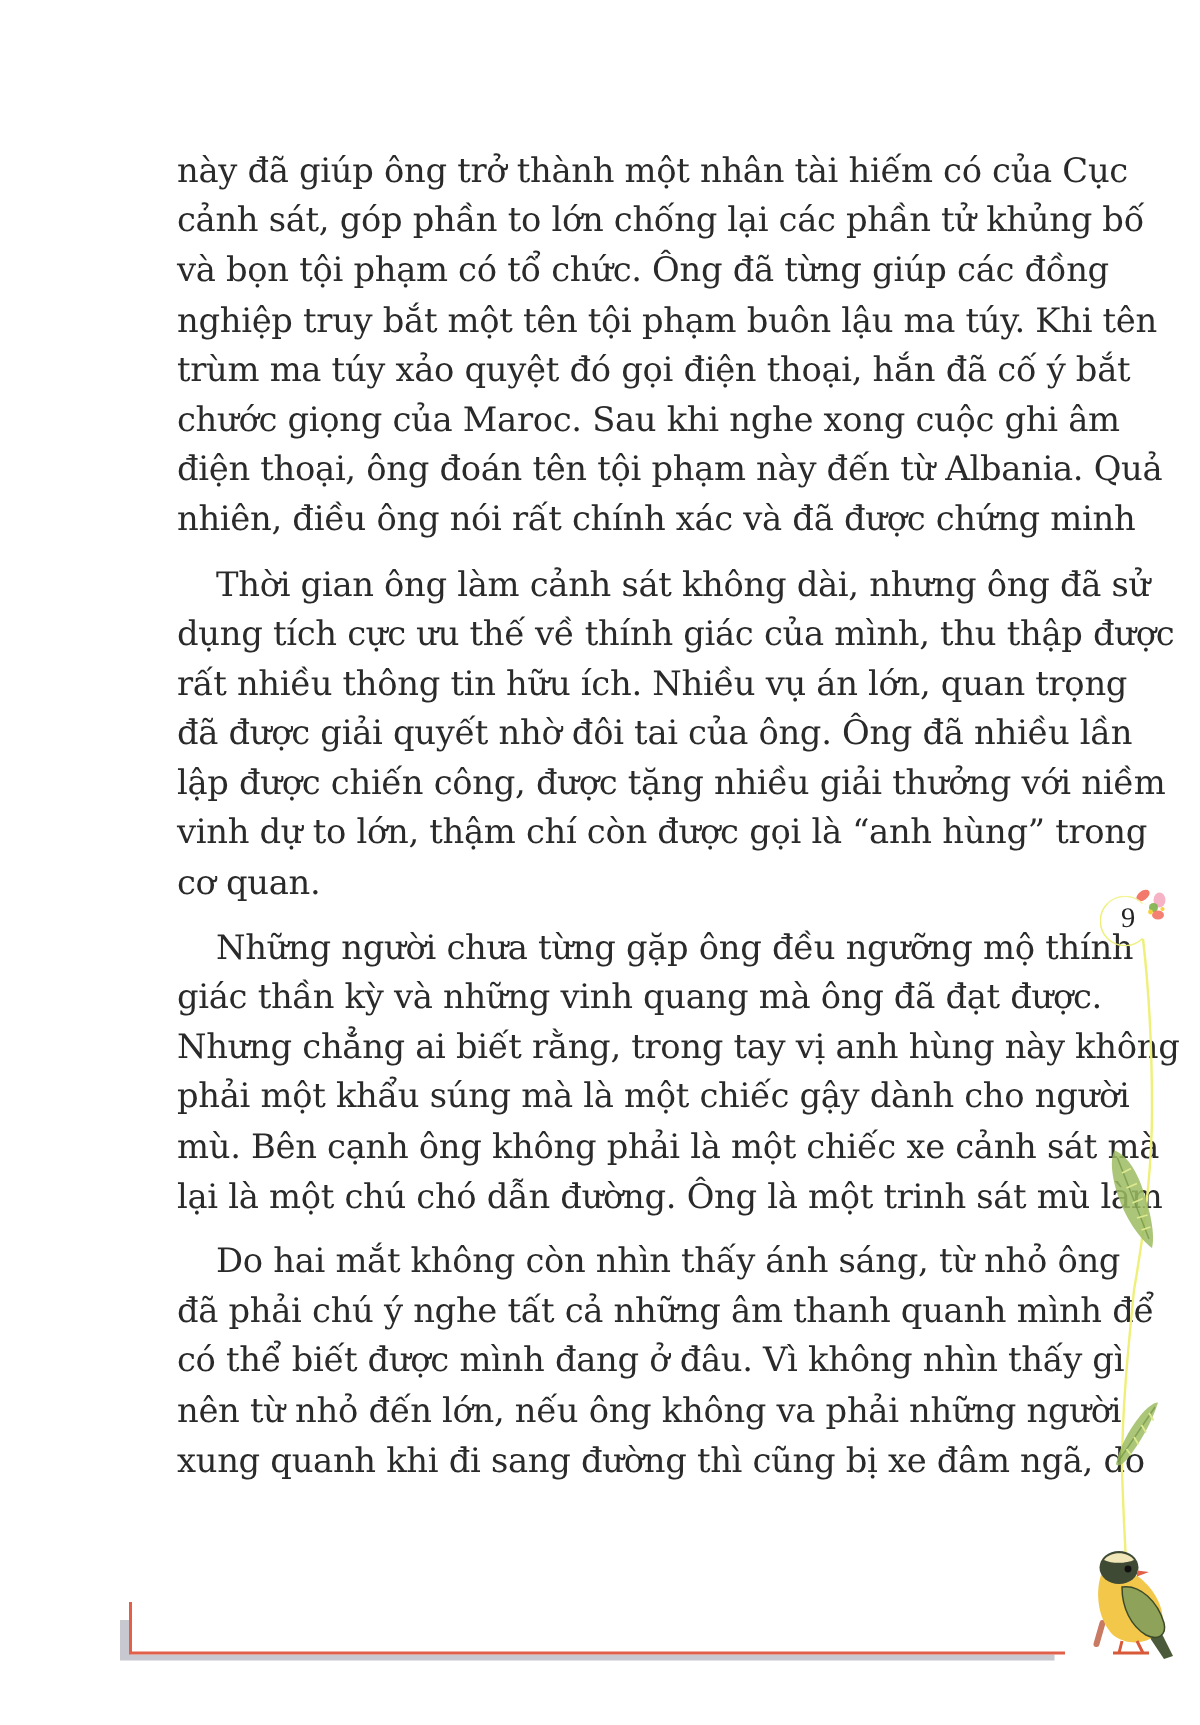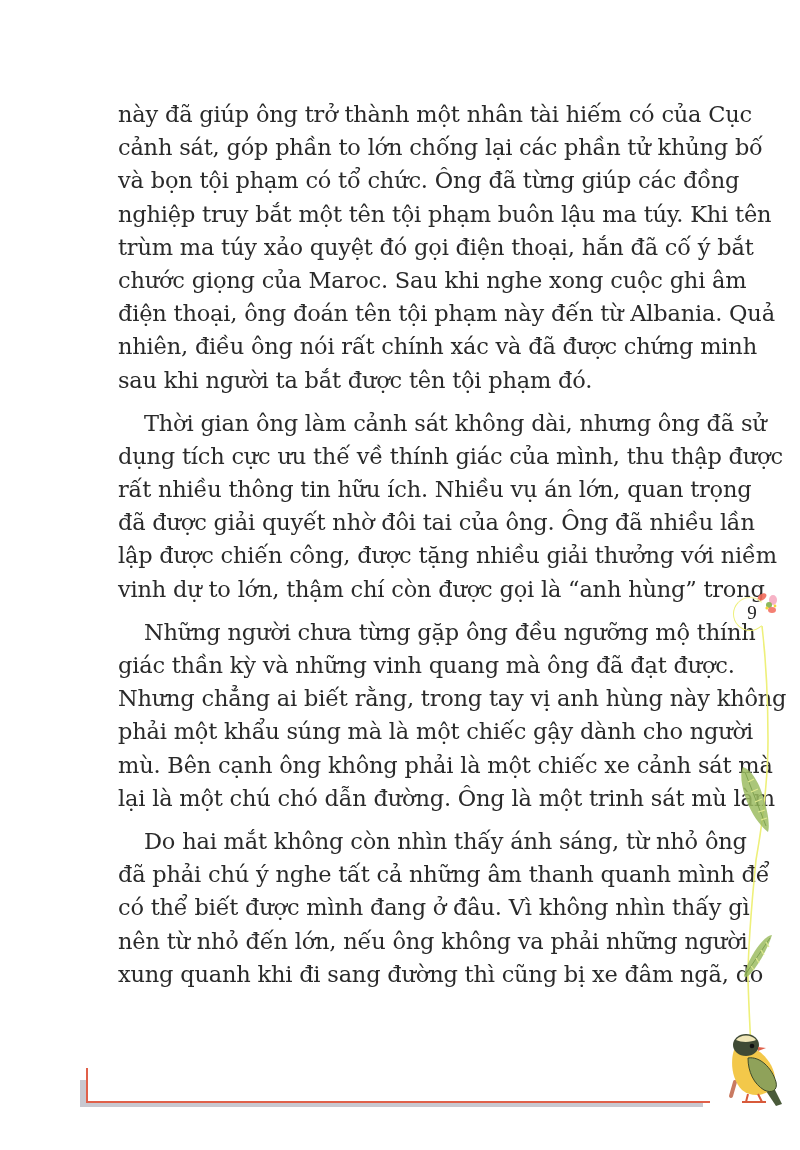--- a/index.html
+++ b/index.html
@@ -50,31 +50,31 @@
 
     <div class="para">
       <span class="line">này đã giúp ông trở thành một nhân tài hiếm có của Cục</span>
       <span class="line">cảnh sát, góp phần to lớn chống lại các phần tử khủng bố</span>
       <span class="line">và bọn tội phạm có tổ chức. Ông đã từng giúp các đồng</span>
       <span class="line">nghiệp truy bắt một tên tội phạm buôn lậu ma túy. Khi tên</span>
       <span class="line">trùm ma túy xảo quyệt đó gọi điện thoại, hắn đã cố ý bắt</span>
       <span class="line">chước giọng của Maroc. Sau khi nghe xong cuộc ghi âm</span>
       <span class="line">điện thoại, ông đoán tên tội phạm này đến từ Albania. Quả</span>
       <span class="line">nhiên, điều ông nói rất chính xác và đã được chứng minh</span>
-      <span class="line last">sau khi người ta bắt được tên tội phạm đó.</span>
     </div>
     <div class="para-gap"></div>
 
     <div class="para">
       <span class="line indent">Thời gian ông làm cảnh sát không dài, nhưng ông đã sử</span>
       <span class="line">dụng tích cực ưu thế về thính giác của mình, thu thập được</span>
       <span class="line">rất nhiều thông tin hữu ích. Nhiều vụ án lớn, quan trọng</span>
       <span class="line">đã được giải quyết nhờ đôi tai của ông. Ông đã nhiều lần</span>
       <span class="line">lập được chiến công, được tặng nhiều giải thưởng với niềm</span>
       <span class="line">vinh dự to lớn, thậm chí còn được gọi là “anh hùng” trong</span>
+      <span class="line last">cơ quan.</span>
     </div>
     <div class="para-gap"></div>
 
     <div class="para">
       <span class="line indent">Những người chưa từng gặp ông đều ngưỡng mộ thính</span>
       <span class="line">giác thần kỳ và những vinh quang mà ông đã đạt được.</span>
       <span class="line">Nhưng chẳng ai biết rằng, trong tay vị anh hùng này không</span>
       <span class="line">phải một khẩu súng mà là một chiếc gậy dành cho người</span>
       <span class="line">mù. Bên cạnh ông không phải là một chiếc xe cảnh sát mà</span>
       <span class="line">lại là một chú chó dẫn đường. Ông là một trinh sát mù làm</span>

